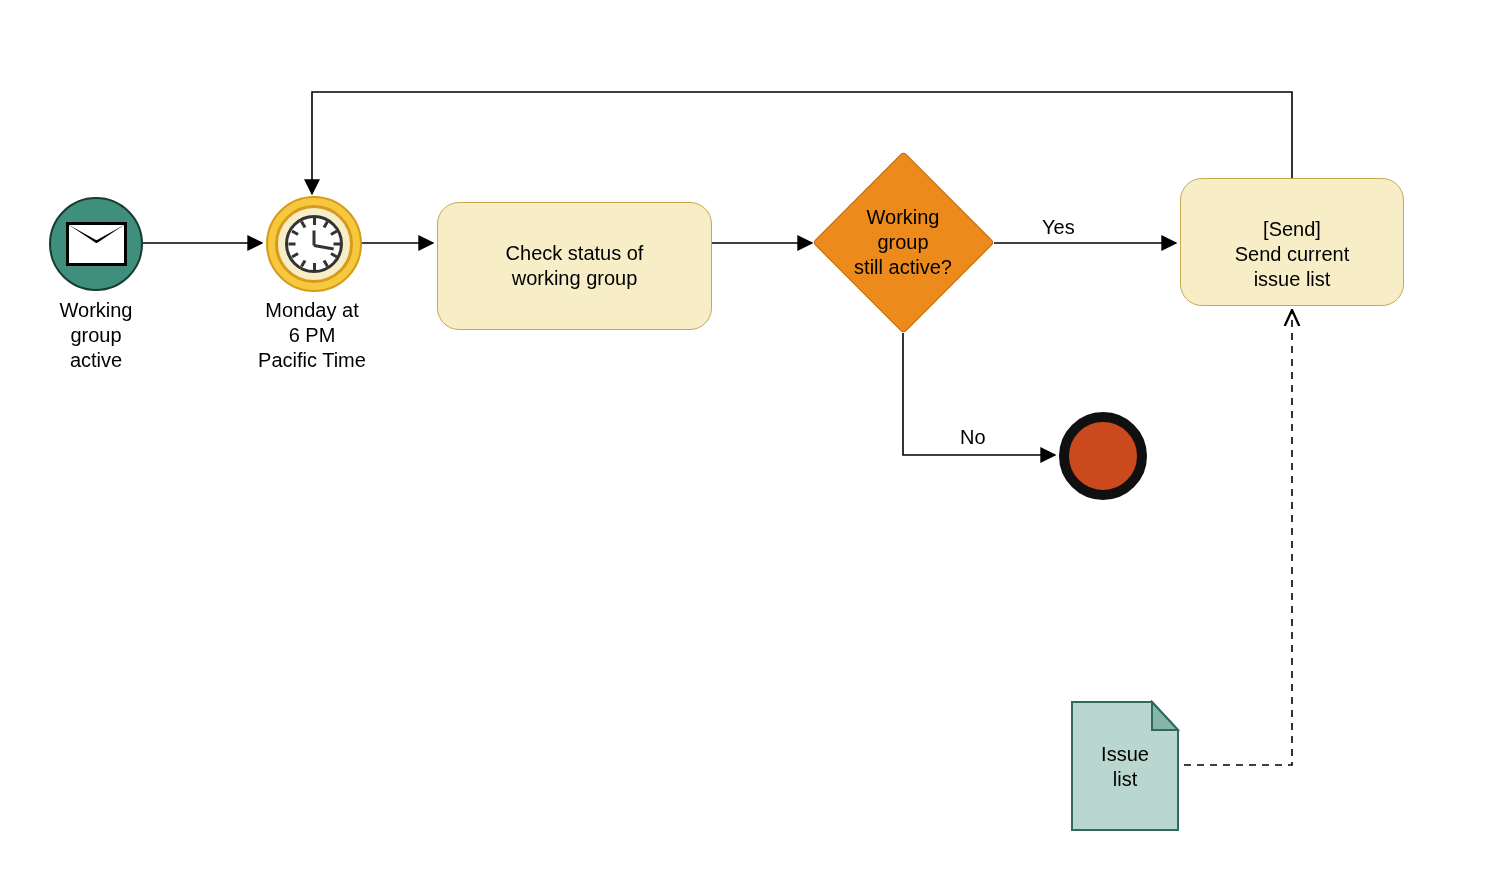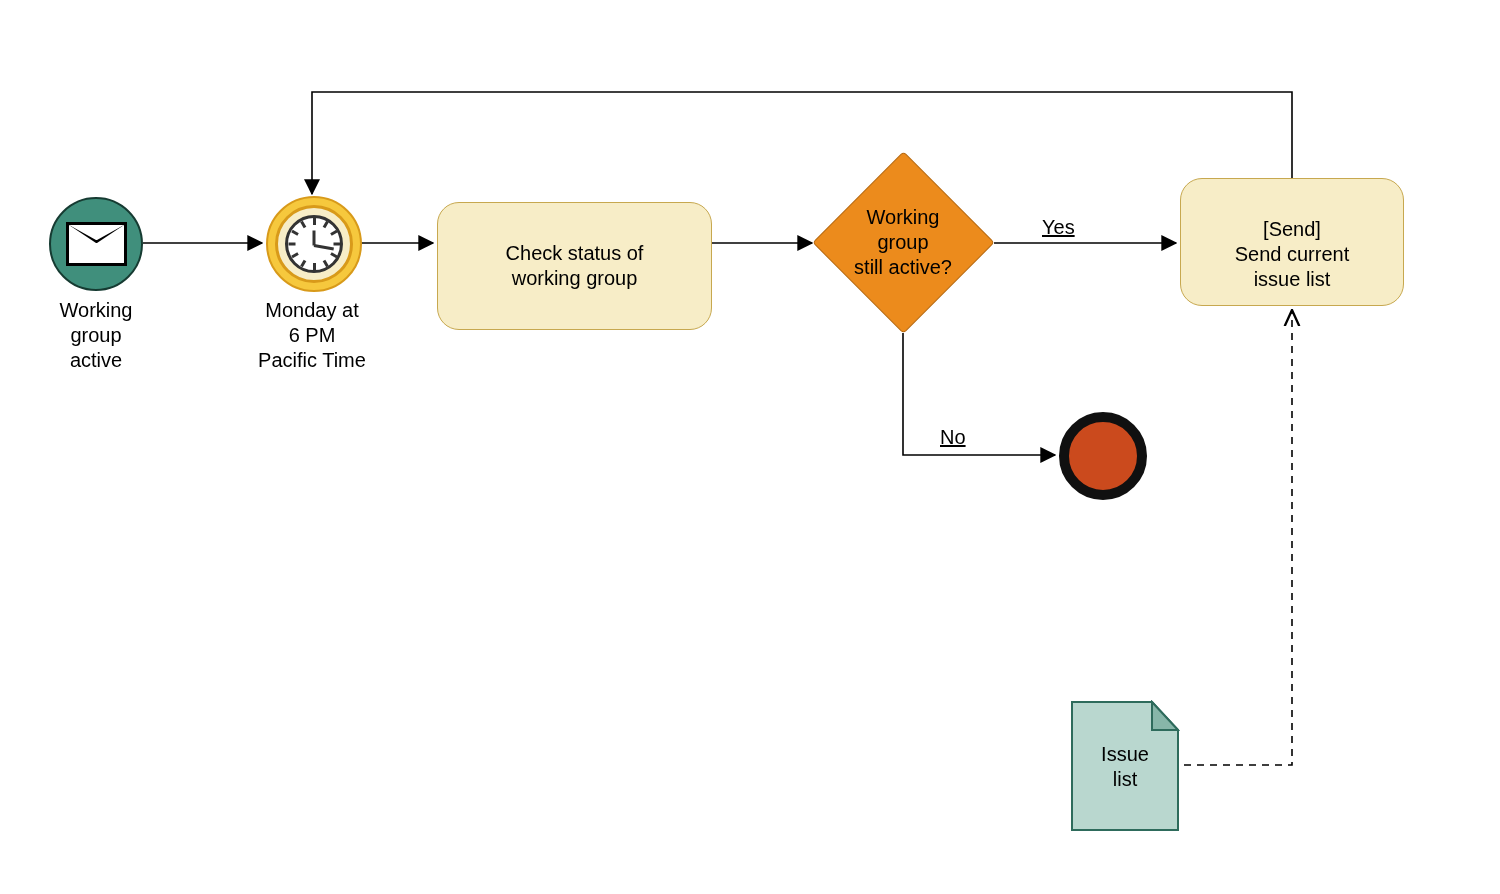--- a/index.html
+++ b/index.html
@@ -24,21 +24,21 @@
   .task2{left:1180px;top:178px;width:224px;height:128px;}
   
   .gateway-wrap{position:absolute;left:813px;top:152px;width:180px;height:180px;}
   .gateway{width:127px;height:127px;background:#ec8b1c;border:1.5px solid #b7690f;transform:rotate(45deg);position:absolute;left:26px;top:26px;border-radius:4px;}
   .gateway-text{position:absolute;left:0;top:0;width:180px;height:180px;display:flex;align-items:center;justify-content:center;text-align:center;font-size:20px;line-height:1.25;}
   
   .end-circle{position:absolute;left:1059px;top:412px;width:68px;height:68px;border-radius:50%;background:#cb4a1d;border:10px solid #101010;box-sizing:content-box;}
   
   .doc{position:absolute;left:1070px;top:700px;width:110px;height:132px;}
   
-  .flowlab{position:absolute;font-size:20px;color:#000;text-decoration:underline;}
+  .flowlab{position:absolute;font-size:20px;color:#000;}
 </style>
 </head>
 <body>
 
 <div class="canvas">
 
   <svg width="1500" height="894" style="position:absolute;left:0;top:0">
     <defs>
       <marker id="arrow" viewBox="0 0 12 12" refX="11" refY="6" markerWidth="10" markerHeight="10" orient="auto-start-reverse">
         <path d="M0,0 L12,6 L0,12 z" fill="#000"></path>
@@ -102,21 +102,21 @@
   <div class="gateway-wrap">
     <div class="gateway"></div>
     <div class="gateway-text">
       <span style="white-space:pre-line;">Working
 group
 still active?</span>
     </div>
   </div>
 
   <div class="flowlab" style="left:1042px;top:216px;">Yes</div>
-  <div class="flowlab" style="left:940px;top:426px;">No</div>
+  <div class="flowlab" style="left:960px;top:426px;">No</div>
 
   <div class="task task2">
     <span style="white-space:pre-line;margin-top:24px;">[Send]
 Send current
 issue list</span>
   </div>
 
   <div class="end-circle"></div>
 
   <div class="doc">

